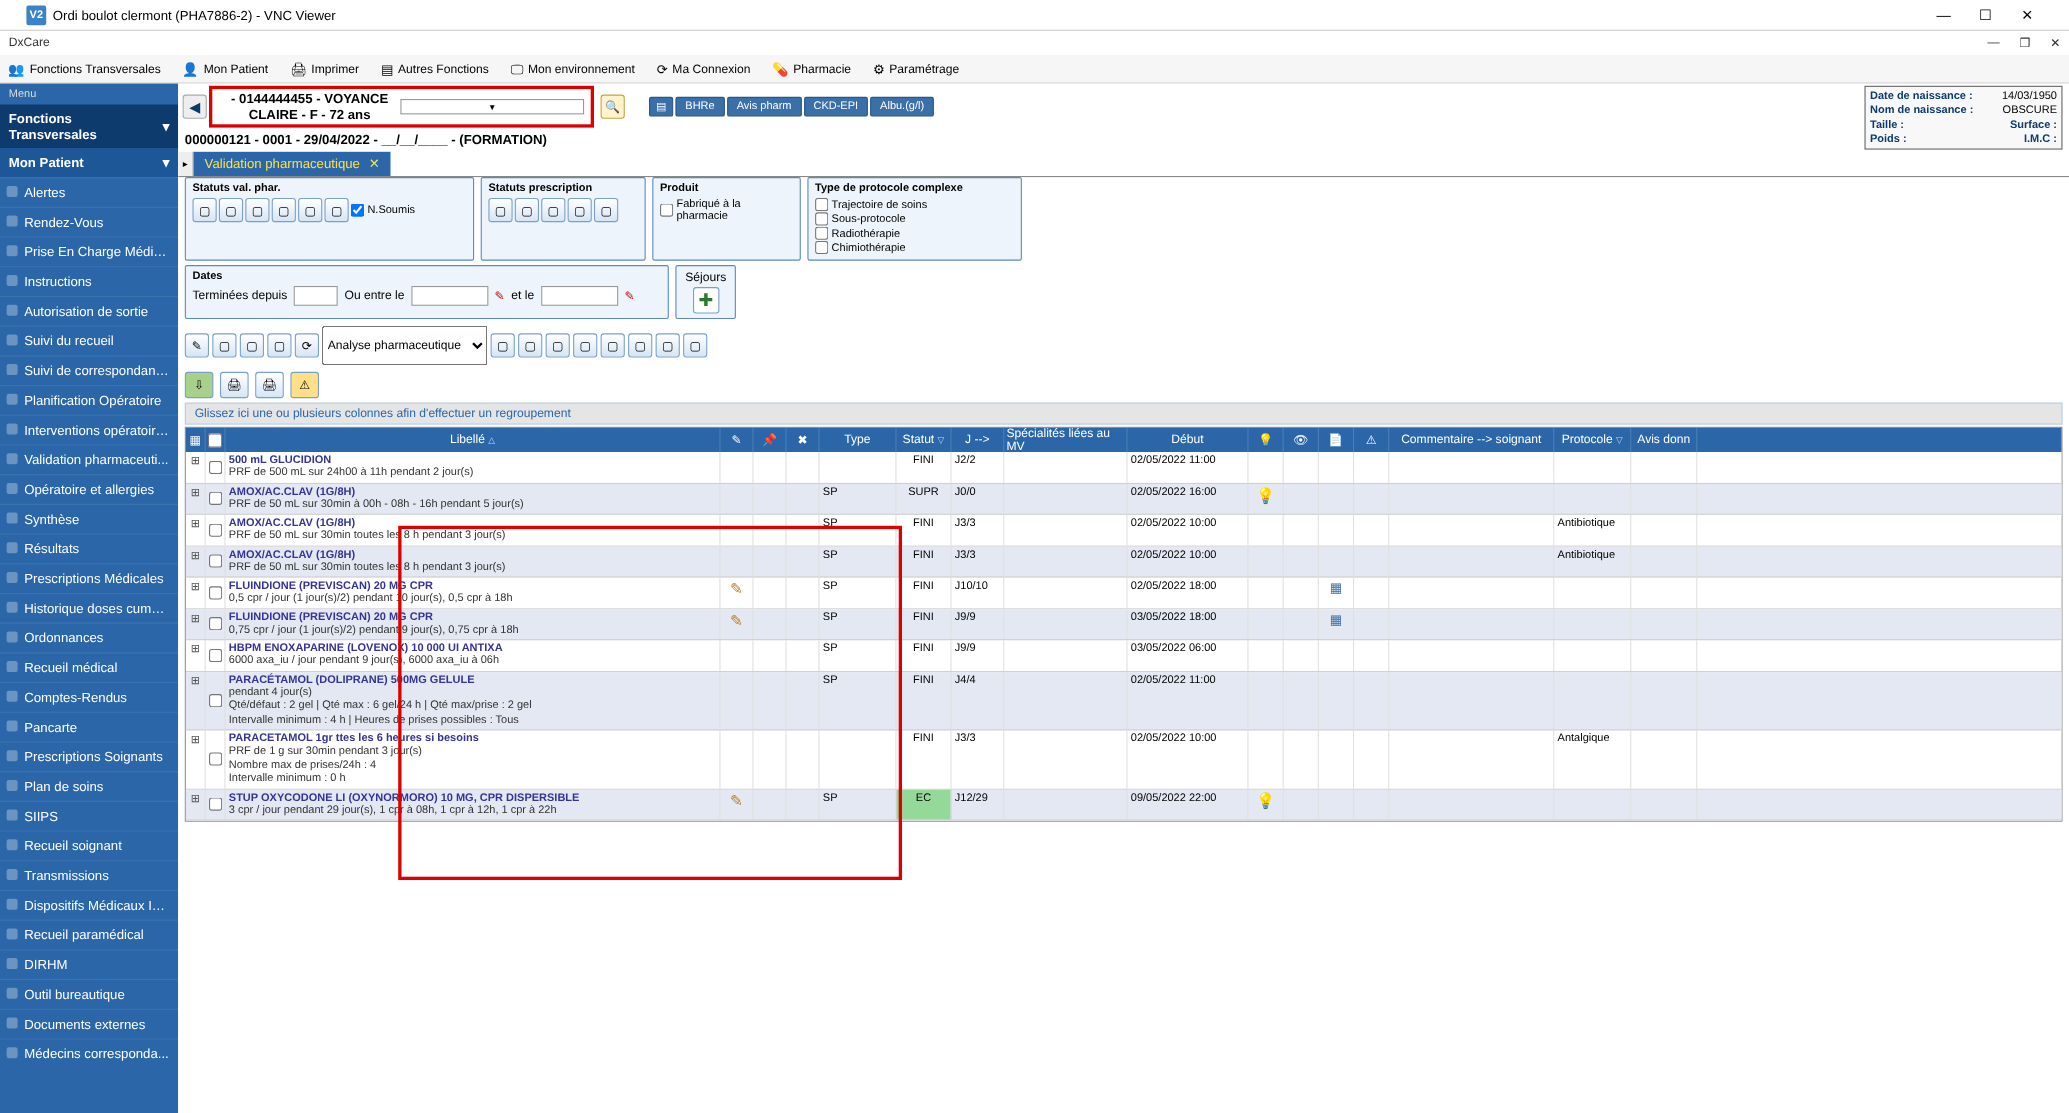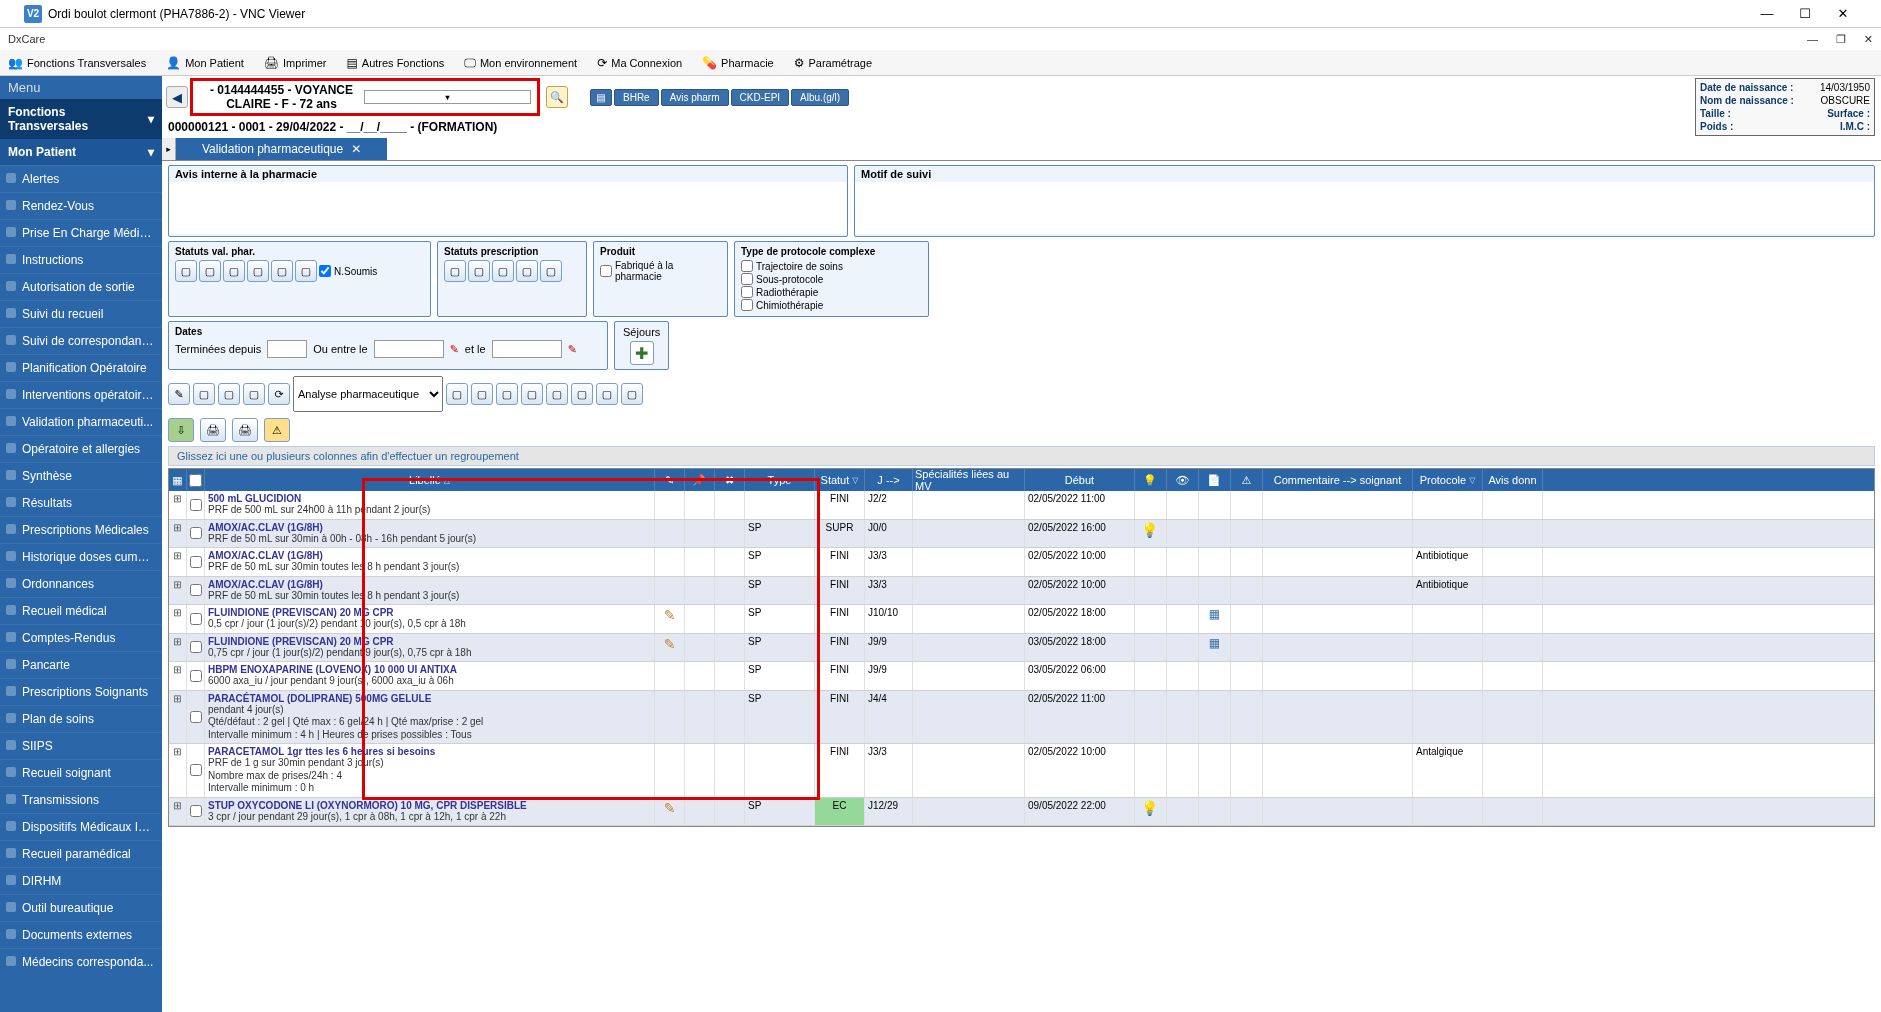--- a/index.html
+++ b/index.html
@@ -17,40 +17,40 @@
   .menubar { height: 26px; background: #f6f6f6; border-bottom: 1px solid #ccc; display: flex; align-items: center; padding: 0 4px; gap: 12px; font-size: 11px; }
   .menubar .mitem { display: flex; align-items: center; gap: 4px; cursor: pointer; padding: 2px 4px; }
   .menubar .glyph { font-size: 12px; }
   
   .layout { display: flex; height: calc(100% - 76px); }
   .sidebar { width: 162px; background: #2a66a8; color: #fff; font-size: 12px; overflow-y: auto; }
   .sidebar .section-head { background: #0d3b6e; padding: 6px 8px; font-weight: bold; display: flex; justify-content: space-between; align-items: center; cursor: pointer; }
   .sidebar .section-head.light { background: #1e5798; }
   .sidebar .item { padding: 6px 8px 6px 22px; cursor: pointer; border-top: 1px solid rgba(255,255,255,.08); position: relative; white-space: nowrap; overflow: hidden; text-overflow: ellipsis; }
   .sidebar .item::before { content: ""; position: absolute; left: 6px; top: 7px; width: 10px; height: 10px; background: rgba(255,255,255,.3); border-radius: 2px; }
-  .sidebar .menu-lbl { padding: 4px 8px; font-size: 13px; color: #ddd; }
+  .sidebar .menu-lbl { padding: 4px 8px; font-size: 10px; color: #ddd; }
   .main { flex: 1; position: relative; background: #fff; overflow: hidden; }
   
   .pat-head { display: flex; align-items: center; gap: 2px; padding: 2px 4px; }
   .pat-head .back-btn { width: 22px; height: 22px; background: #eee; border: 1px solid #aaa; border-radius: 3px; display: flex; align-items: center; justify-content: center; font-size: 13px; cursor: pointer; color: #0d3b6e; }
   .pat-box { border: 3px solid #d00; background: #fff; font-weight: bold; font-size: 12px; padding: 2px 6px; width: 350px; display: flex; align-items: center; }
   .pat-box span { flex: 1; text-align: center; }
   .pat-box .dd { width: 14px; height: 14px; border: 1px solid #999; font-size: 8px; display: flex; align-items: center; justify-content: center; }
   .search-btn { width: 22px; height: 22px; background: #fff2cc; border: 1px solid #bfa640; border-radius: 3px; margin-left: 4px; display: flex; align-items: center; justify-content: center; cursor: pointer; }
   .tag-row { display: flex; gap: 2px; margin-left: 20px; }
   .tag { background: #3b6fa8; color: #fff; border: 1px solid #2a5688; padding: 2px 8px; font-size: 10px; border-radius: 2px; cursor: pointer; }
   .tag.small-ico { width: 22px; padding: 2px 0; text-align: center; }
   .pat-info { position: absolute; right: 6px; top: 2px; border: 1px solid #666; background: #f8f8f8; font-size: 10px; padding: 2px 4px; line-height: 1.3; width: 180px; }
   .pat-info .row { display: flex; justify-content: space-between; }
   .pat-info .lbl { font-weight: bold; color: #0d3b6e; }
   .visit-line { font-weight: bold; padding: 2px 6px; font-size: 12px; }
   
   .tabbar { margin-top: 2px; border-bottom: 1px solid #888; display: flex; }
   .tabbar .expander { width: 14px; background: #eee; border-right: 1px solid #aaa; display: flex; align-items: center; justify-content: center; font-size: 9px; cursor: pointer; }
-  .tab { background: #2a66a8; color: #ffffff; padding: 4px 26px; display: flex; align-items: center; gap: 8px; font-size: 12px; cursor: pointer; }
+  .tab { background: #2a66a8; color: #fde047; padding: 4px 10px; display: flex; align-items: center; gap: 8px; font-size: 12px; cursor: pointer; }
   .tab .close { font-size: 12px; cursor: pointer; }
   
   .panels-row { display: flex; gap: 6px; padding: 4px 6px; }
   .panel { border: 1px solid #5a8ac0; background: #eef4fb; border-radius: 2px; }
   .panel .p-title { font-weight: bold; font-size: 11px; padding: 2px 6px; }
   .panel textarea { width: 100%; height: 52px; border: none; resize: none; background: #fff; font-family: inherit; font-size: 11px; padding: 2px 4px; }
   .panel.avis { width: 680px; }
   .panel.motif { flex: 1; }
   .small-btn { width: 22px; height: 22px; border: 1px solid #7aa0c8; background: linear-gradient(#fff,#d6e5f5); border-radius: 3px; display: inline-flex; align-items: center; justify-content: center; font-size: 11px; cursor: pointer; }
   .filter-row { display: flex; gap: 6px; padding: 0 6px 4px 6px; }
@@ -239,30 +239,20 @@
     </div>
 
     <div class="tabbar">
       <div class="expander">▸</div>
       <div class="tab">
         <span>Validation pharmaceutique</span>
         <span class="close">✕</span>
       </div>
     </div>
 
-    <div class="panels-row">
-      <div class="panel avis">
-        <div class="p-title">Avis interne à la pharmacie</div>
-        <textarea style=""></textarea>
-      </div>
-      <div class="panel motif">
-        <div class="p-title">Motif de suivi</div>
-        <textarea style=""></textarea>
-      </div>
-    </div>
 
     <div class="filter-row">
       <div class="filter-box" style="width:263px">
         <div class="fb-title">Statuts val. phar.</div>
         <div class="btns">
           <span class="small-btn">▢</span>
           <span class="small-btn">▢</span>
           <span class="small-btn">▢</span>
           <span class="small-btn">▢</span>
           <span class="small-btn">▢</span>

